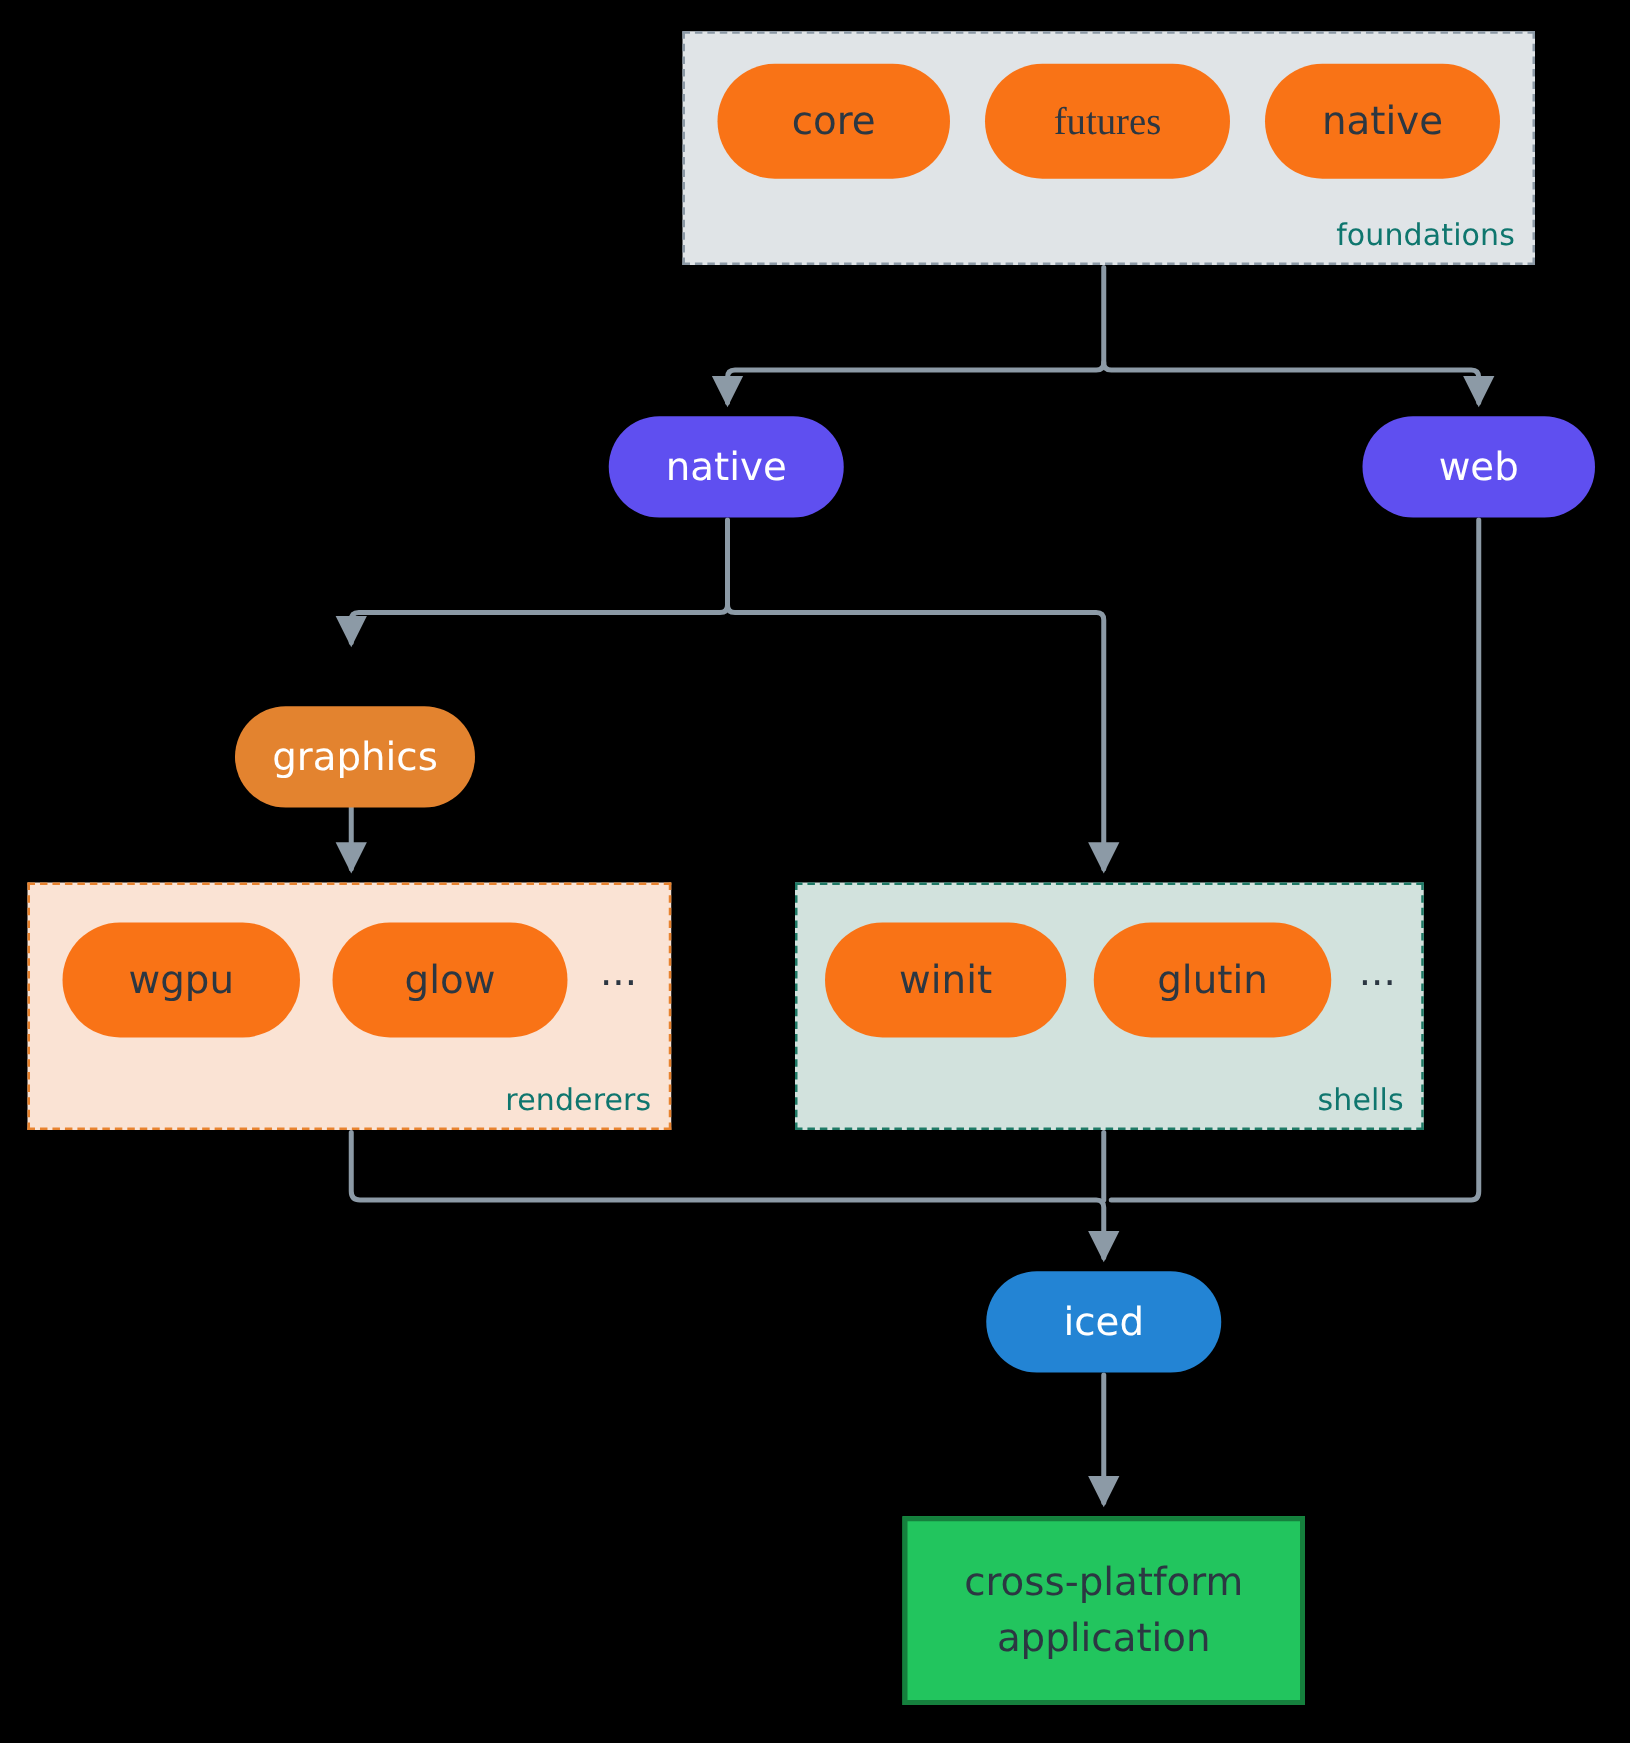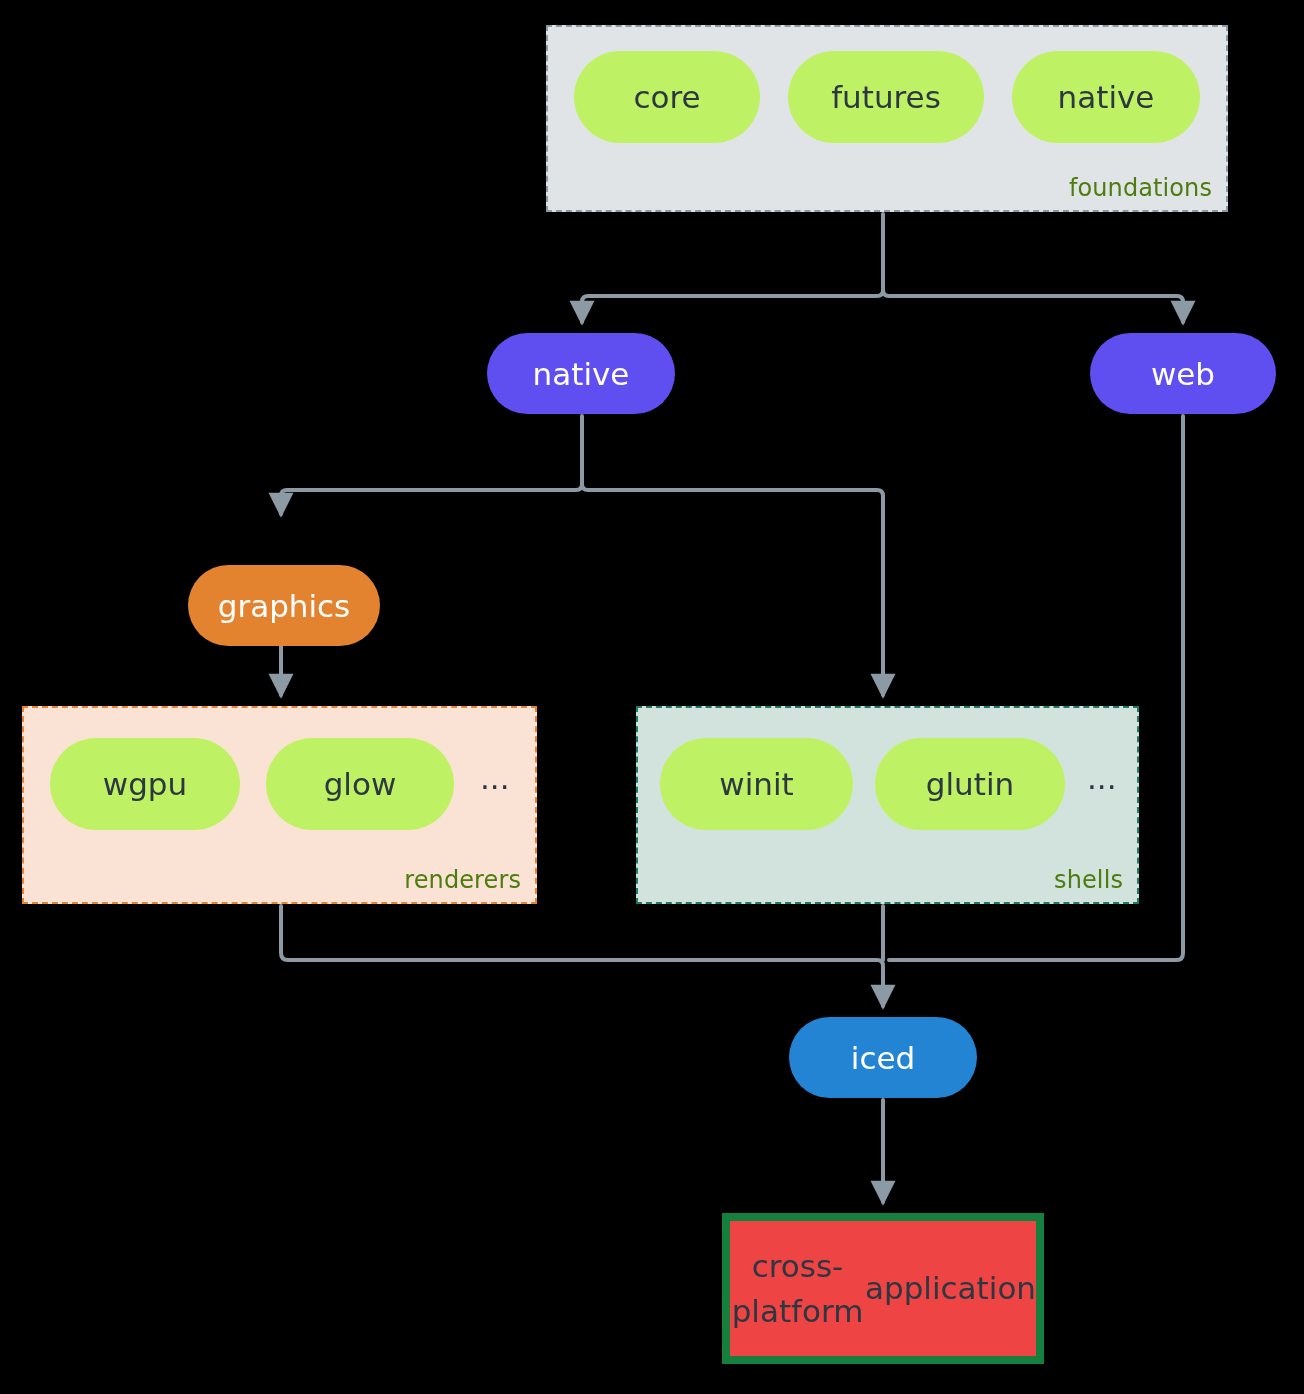--- a/index.html
+++ b/index.html
@@ -31,21 +31,21 @@
   
   .group {
     position: absolute;
     box-sizing: border-box;
   }
   .group-label {
     position: absolute;
     right: 14px;
     bottom: 8px;
     font-size: 24px;
-    color: #4d7c0f;
+    color: #0f766e;
     letter-spacing: 0.1px;
     white-space: nowrap;
   }
   .group-nodes {
     position: absolute;
     left: 0; top: 0;
     display: flex;
     align-items: center;
   }
 
@@ -89,34 +89,34 @@
     border: 2px dashed #1f7a66;
   }
   #group-shells .group-nodes {
     left: 22px;
     top: 30px;
     gap: 22px;
   }
 
   
   .chip {
-    background: #bef264;
+    background: #f97316;
     border-radius: 999px;
     display: flex;
     align-items: center;
     justify-content: center;
     color: #2c3742;
     font-size: 31px;
     height: 92px;
     box-sizing: border-box;
     padding: 4px 26px;
     min-width: 150px;
   }
   .chip-core     { width: 186px; }
-  .chip-futures  { width: 196px; }
+  .chip-futures  { width: 196px; font-family: Liberation Serif, serif; }
   .chip-style    { width: 188px; }
   .chip-wgpu     { width: 190px; text-align: center; }
   .chip-glow     { width: 188px; }
   .chip-winit    { width: 193px; }
   .chip-glutin   { width: 190px; }
 
   .ellipsis {
     color: #2c3742;
     font-size: 31px;
     line-height: 1;
@@ -164,25 +164,25 @@
     background: #2384d4;
   }
 
   
   #node-application {
     position: absolute;
     left: 722px;
     top: 1213px;
     width: 322px;
     height: 151px;
-    background: #ef4444;
-    border: 8px solid #15803d;
-    box-sizing: border-box;
-    display: flex;
-    flex-direction: row;
+    background: #22c55e;
+    border: 4px solid #15803d;
+    box-sizing: border-box;
+    display: flex;
+    flex-direction: column;
     align-items: center;
     justify-content: center;
     color: #2c3742;
     font-size: 31px;
     line-height: 1.42;
     text-align: center;
   }
 </style>
 </head>
 <body>

